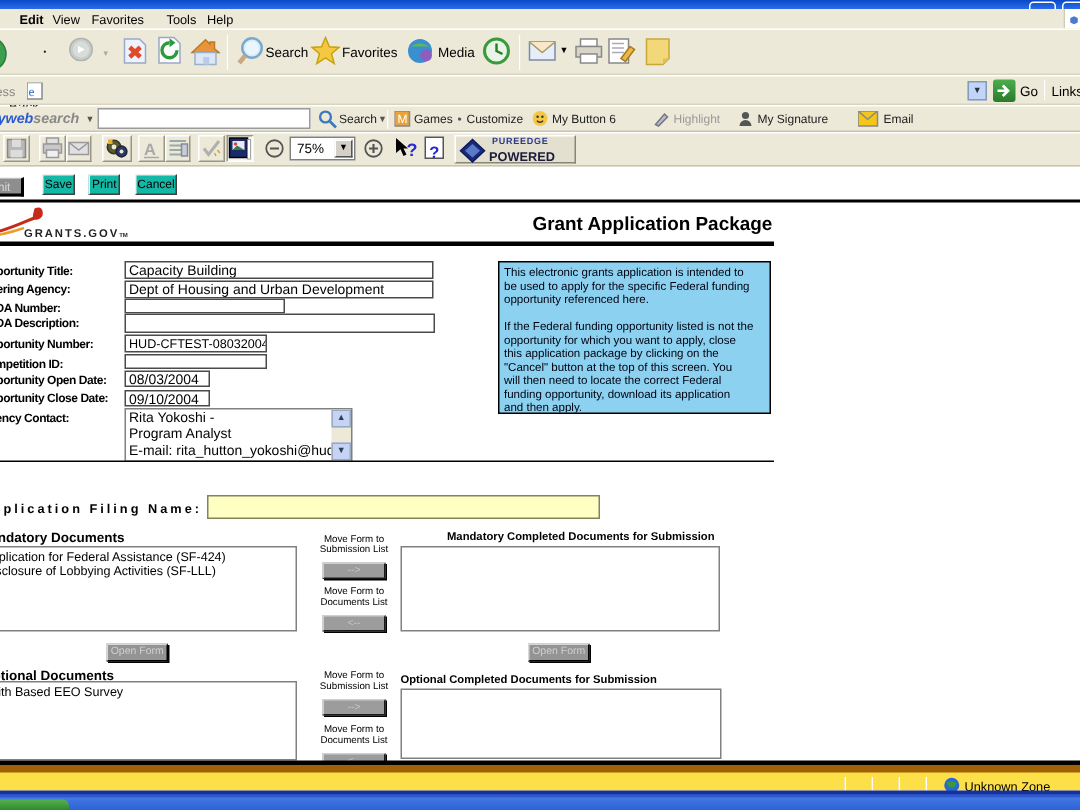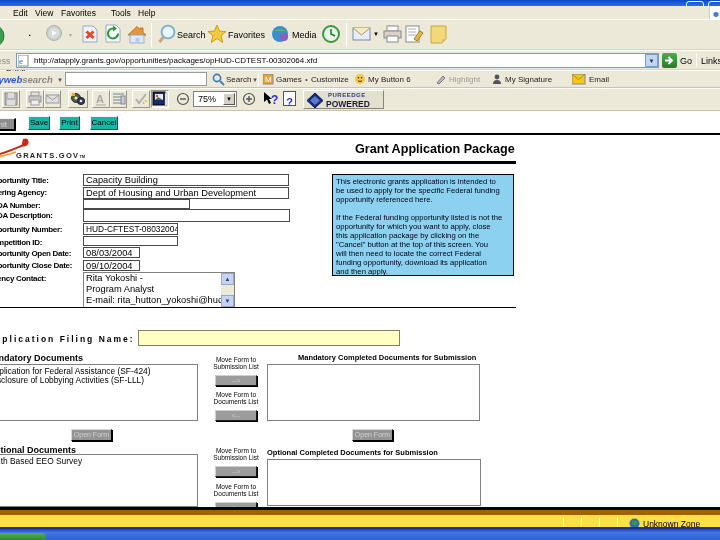--- a/index.html
+++ b/index.html
@@ -63,21 +63,21 @@
 </head>
 <body>
 <div id="screen">
 
   <div class="abs" id="titlebar">
     <div class="winbtn" style="left:686px;"></div>
     <div class="winbtn" style="left:708px;"></div>
   </div>
 
   <div class="abs" id="menubar">
-    <span style="left:13px;">Edit</span>
+    <span style="left:13px;font-weight:bold;">Edit</span>
     <span style="left:35px;">View</span>
     <span style="left:61px;">Favorites</span>
     <span style="left:111px;">Tools</span>
     <span style="left:138px;">Help</span>
     <div class="abs" style="left:709px; top:0px; width:11px; height:13px; background:#fff; border-left:1px solid #d0ccb8;">
       <svg width="10" height="12">
           <path d="M3.5 5 l2.5 -1.2 l2.5 1.2 l0 3 l-2.5 1.2 l-2.5 -1.2 z" fill="#4a7ad0"></path>
         </svg>
     </div>
   </div>
@@ -161,21 +161,20 @@
     </svg>
 
     <svg class="abs" style="left:429px; top:4px;" width="20" height="21">
       <path d="M2 2 h15 v13 l-4 4 h-11 z" fill="#f2d878" stroke="#c8a838"></path>
       <path d="M17 15 l-4 0 l0 4 z" fill="#e0be58"></path>
     </svg>
   </div>
 
   <div class="abs" id="addrbar">
     <span class="abs" style="left:-21px; top:5px; font-size:8.5px; color:#8a8a8a;">Address</span>
-    <div id="addrinput">http://atapply.grants.gov/opportunities/packages/opHUD-CDTEST-00302064.xfd</div>
     <svg class="abs" style="left:18px; top:4px;" width="12" height="12">
       <rect x="0" y="0" width="10" height="11" fill="#fff" stroke="#888"></rect>
       <text x="1" y="9" font-size="9" fill="#2a6ad0" font-family="Liberation Serif">e</text>
     </svg>
     <div class="abs" style="left:645px; top:3px; width:13px; height:13px; background:#c4d4f8; border:1px solid #7f9db9; font-size:6px; text-align:center; line-height:12px; color:#234;">▼</div>
     <div class="abs" style="left:662px; top:2px; width:15px; height:15px; background:linear-gradient(#4cae4c,#2a7a2a); border-radius:2px;">
       <svg width="15" height="15">
           <path d="M3 7.5 h6 M6.5 4 l3.5 3.5 L6.5 11" stroke="#fff" stroke-width="1.8" fill="none"></path>
         </svg>
     </div>

